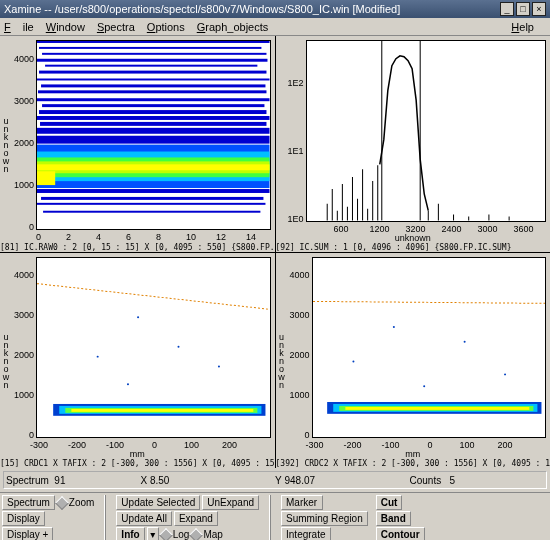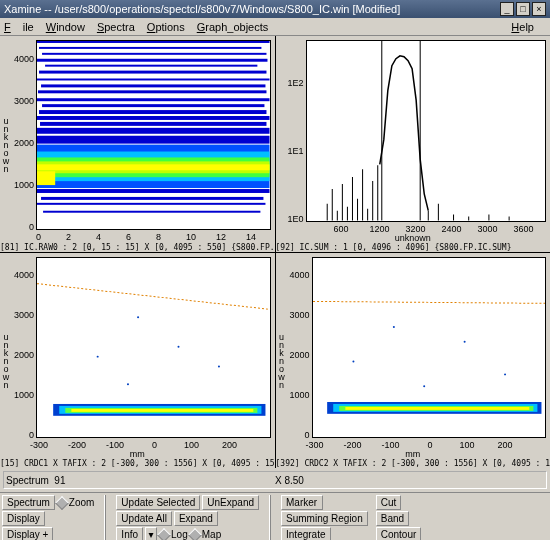--- a/index.html
+++ b/index.html
@@ -18,21 +18,21 @@
   .xlabel { position:absolute; bottom:0; left:50%; transform:translateX(-50%); font-size:9px; }
   .caption { position:absolute; bottom:0; left:0; right:0; font-size:8px; font-family:monospace; white-space:nowrap; overflow:hidden; color:#000; height:9px; }
   .ytick { position:absolute; font-size:9px; text-align:right; }
   .xtick { position:absolute; font-size:9px; }
   .statusbar { height:18px; background:#d4d0c8; border:1px inset #fff; display:flex; align-items:center; font-size:10px; padding:0 2px; margin:3px; }
   .statusbar > div { flex:1; }
   .controls { background:#d4d0c8; padding:2px; display:flex; gap:8px; height:52px; border-top:1px solid #888; }
   .cgroup { display:flex; flex-direction:column; gap:1px; }
   .crow { display:flex; gap:2px; align-items:center; }
   .btn { background:#d4d0c8; border:1px solid #888; border-top-color:#fff; border-left-color:#fff; padding:1px 4px; font-size:10px; height:15px; display:flex; align-items:center; cursor:default; min-width:42px; }
-  .btn.small { min-width:24px; }
+  .btn.small { min-width:24px;font-weight:bold; }
   .btn.arrow { min-width:12px; width:12px; justify-content:center; }
   .chk { display:flex; align-items:flex-end; font-size:10px; gap:2px; }
   .chk .diamond { width:10px; height:10px; transform:rotate(45deg); border:1px solid #888; border-top-color:#fff; border-left-color:#fff; background:#b0b0b0; }
   .sep { width:2px; background:#888; border-left:1px solid #fff; margin:0 2px; }
 </style>
 </head>
 <body>
 
 <div class="titlebar">
   <span>Xamine -- /user/s800/operations/spectcl/s800v7/Windows/S800_IC.win [Modified]</span>
@@ -218,20 +218,22 @@
     <div class="xtick" style="bottom:18px; left:222px;">200</div>
     <div class="xlabel" style="bottom:9px;">mm</div>
     <div class="caption">[392] CRDC2 X TAFIX : 2 [-300, 300 : 1556] X [0, 4095 : 1556] {S800.FP.CRDC2.x, S800.F...</div>
   </div>
 
 </div>
 
 <div class="statusbar">
   <div><span>Spectrum</span>&nbsp;&nbsp;<span>91</span></div>
   <div><span>X</span>&nbsp;<span>8.50</span></div>
+  <div><span>Y</span>&nbsp;<span>948.07</span></div>
+  <div><span>Counts</span>&nbsp;&nbsp;&nbsp;<span>5</span></div>
 </div>
 
 <div class="controls">
   <div class="cgroup">
     <div class="crow">
       <div class="btn">Spectrum</div>
       <div class="chk">
           <div class="diamond"></div>
           <span>Zoom</span>
         </div>

